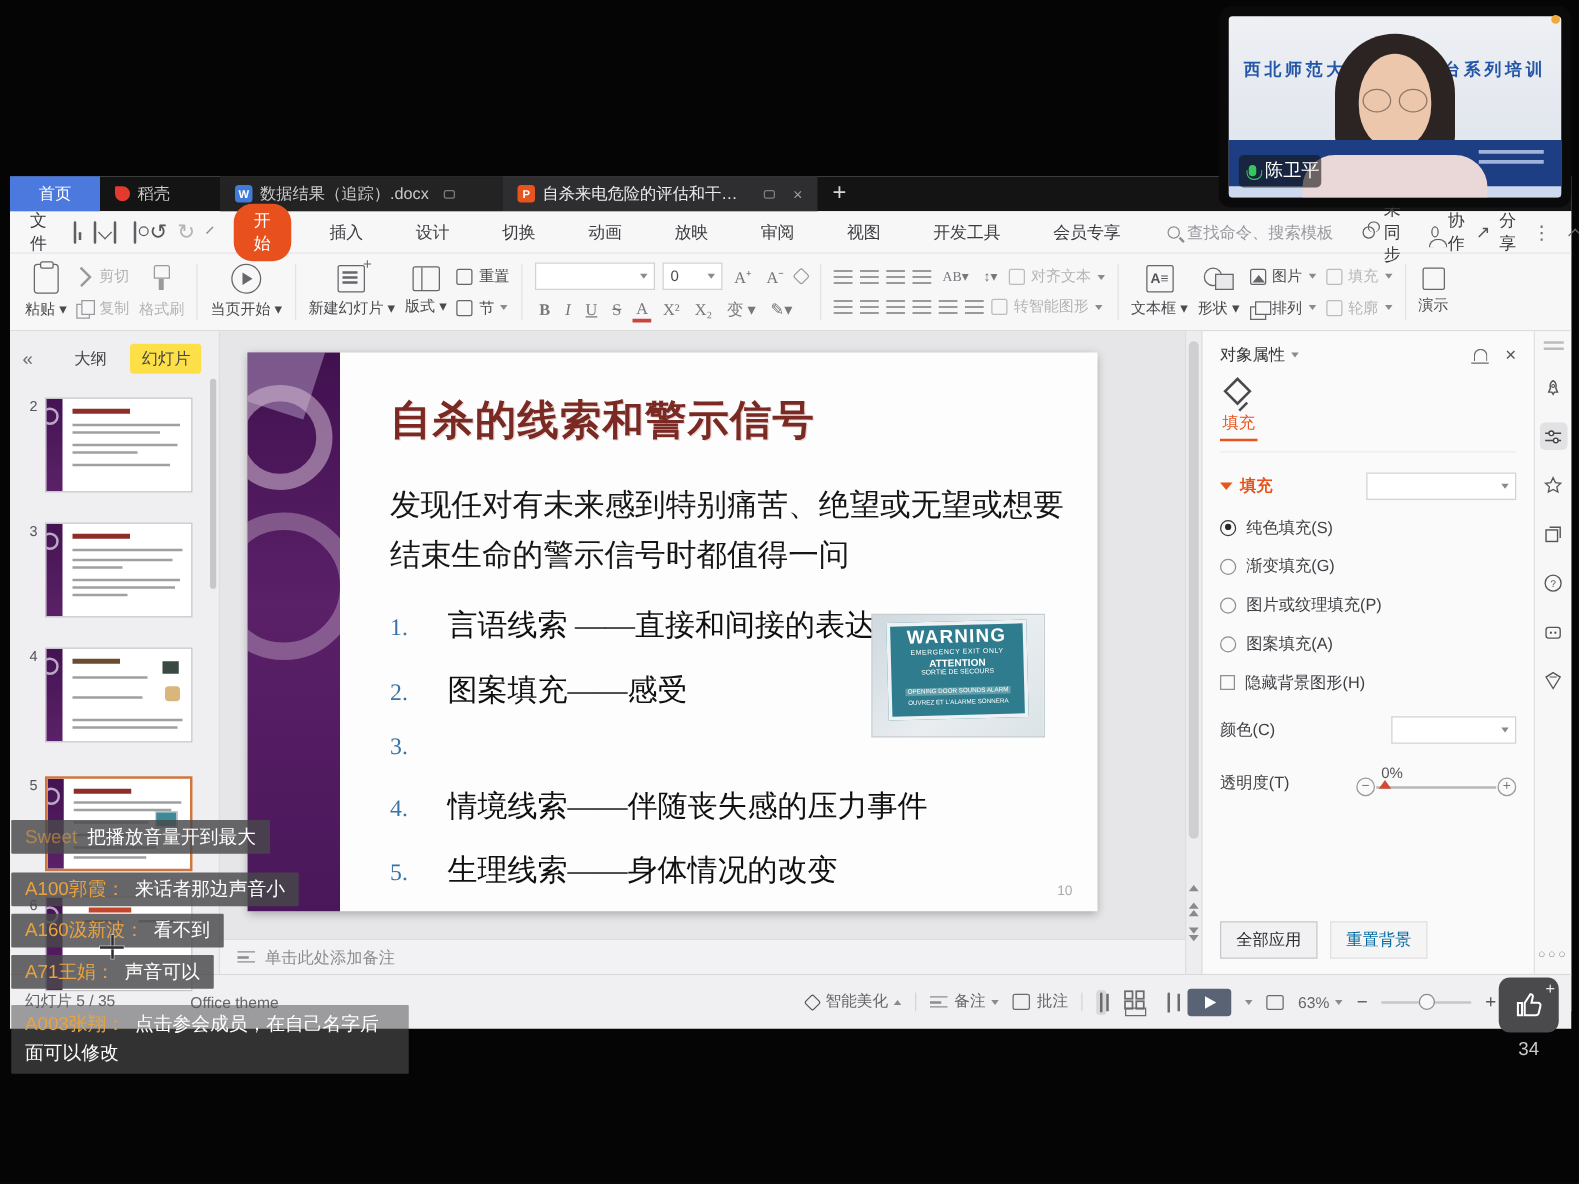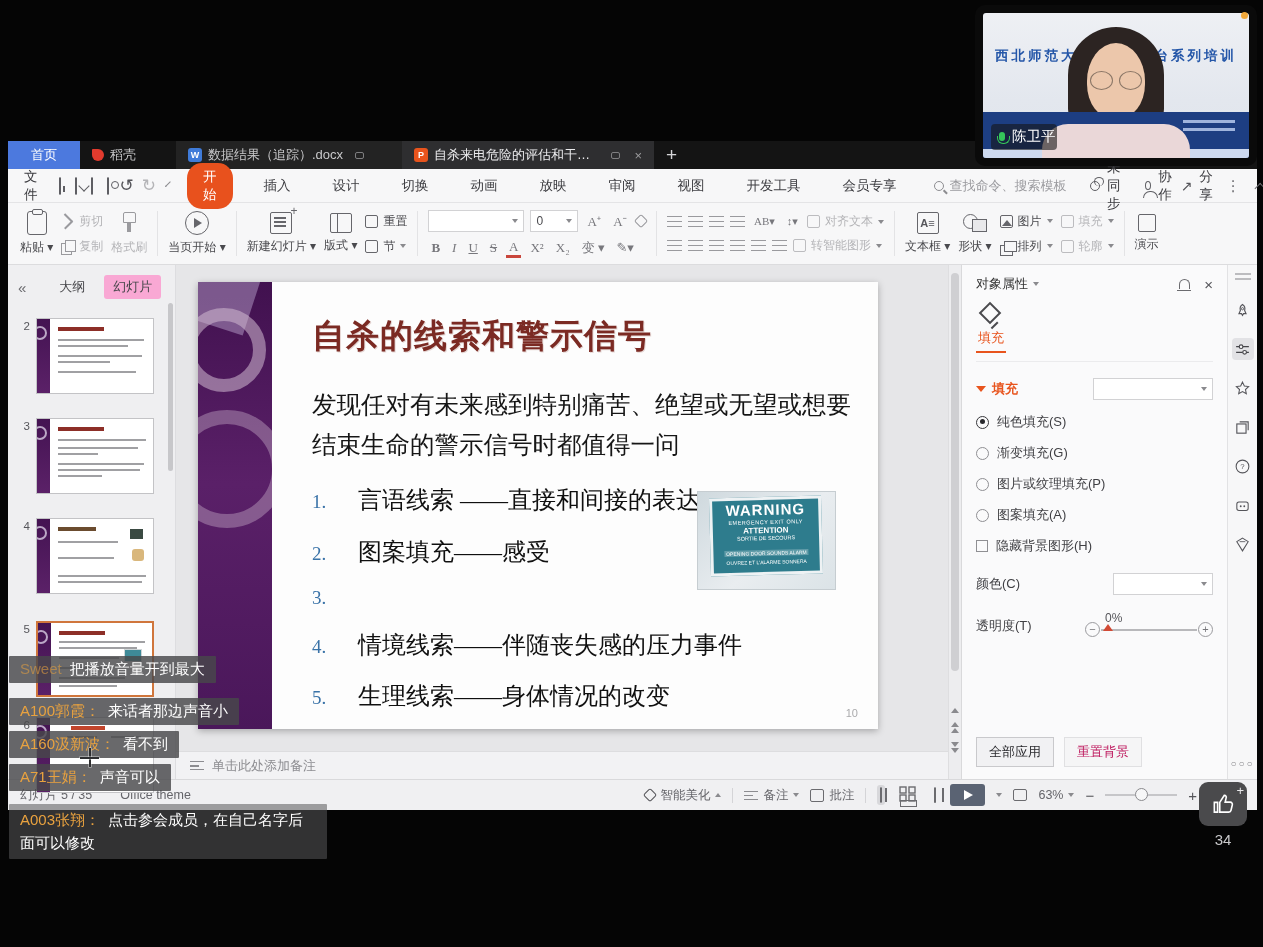--- a/index.html
+++ b/index.html
@@ -90,21 +90,21 @@
   .frow { display:flex; align-items:center; gap:6px; }
 
   
   .content { display:flex; height:514px; }
 
   
   .sidebar { width:168px; background:#efeff1; border-right:1px solid #dddde0; position:relative; flex:0 0 auto; }
   .sb-head { display:flex; align-items:center; padding:10px 8px 6px 10px; gap:10px; font-size:13px; color:#46464a; }
   .sb-back { color:#6b6b6f; font-size:15px; }
   .sb-tab { padding:3px 9px; }
-  .sb-tab.on { background:#f9a8d4; border-radius:3px; }
+  .sb-tab.on { background:#fde047; border-radius:3px; }
   .thumb-row { position:absolute; left:10px; display:flex; gap:6px; }
   .tnum { font-size:11.5px; color:#55555a; width:12px; text-align:right; padding-top:2px; }
   .tbox { width:118px; height:76px; background:#fff; border:1px solid #c3c3c6; position:relative; overflow:hidden; }
   .tbox.sel { border:2px solid #d0763c; }
   .tband { position:absolute; left:0; top:0; bottom:0; width:13px; background:linear-gradient(180deg,#441352,#5b2168); }
   .tband::after { content:""; position:absolute; left:-4px; top:7px; width:10px; height:10px; border:2px solid #bba7c6; border-radius:50%; }
   .ttl { position:absolute; left:21px; top:8px; height:4px; width:46px; background:#8d2f28; }
   .tl { position:absolute; left:21px; height:2px; background:#a0a0a3; }
   .t-img1 { position:absolute; right:10px; top:10px; width:13px; height:10px; background:#3a4a42; }
   .t-img2 { position:absolute; right:9px; top:30px; width:12px; height:12px; background:#d9b77c; border-radius:3px; }
@@ -176,32 +176,32 @@
   .prow { display:flex; align-items:center; margin-top:18px; }
   .prow .combo { margin-left:auto; width:100px; }
   .slider { margin-left:auto; width:128px; position:relative; height:26px; }
   .s-line { position:absolute; left:16px; right:16px; top:16px; height:1.6px; background:#b8b8bb; }
   .s-minus,.s-plus { position:absolute; top:9px; width:15px; height:15px; border:1.3px solid #9a9a9e; border-radius:50%; color:#77777b; font-size:11px; line-height:12px; text-align:center; }
   .s-minus { left:0; } .s-plus { right:0; }
   .s-val { position:absolute; left:20px; top:-2px; font-size:12px; color:#55555a; }
   .s-mark { position:absolute; left:18px; top:11px; width:0; height:0; border-left:5px solid transparent; border-right:5px solid transparent; border-bottom:7px solid #d24a35; }
   .p-btns { position:absolute; left:14px; bottom:12px; display:flex; gap:10px; }
   .pbtn { border:1px solid #c9c9cc; background:#f1f1f3; padding:5px 12px; font-size:13px; color:#2b2b2f; }
-  .pbtn.dis2 { color:#be185d; border-color:#e0e0e2; background:#f5f5f6; }
+  .pbtn.dis2 { color:#0369a1; border-color:#e0e0e2; background:#f5f5f6; }
 
   
   .rail { width:30px; background:#f7f7f8; border-left:1px solid #e2e2e4; display:flex; flex-direction:column; align-items:center; padding-top:8px; gap:17px; flex:0 0 auto; position:relative; }
   .handle { width:16px; height:7px; border-top:2px solid #bcbcbf; border-bottom:2px solid #bcbcbf; margin-bottom:2px; }
   .rl { width:22px; height:22px; display:flex; align-items:center; justify-content:center; border-radius:4px; }
   .rl.on { background:#e2e2e5; }
   .rl svg { display:block; }
   .rail-dots { position:absolute; bottom:10px; font-size:10px; color:#8a8a8e; letter-spacing:2px; }
 
   
-  .statusbar { height:31px; background:#f0f0f2; border-top:1px solid #d9d9db; display:flex; align-items:center; padding:0 60px 0 12px; font-size:12.5px; color:#65656a; }
+  .statusbar { height:44px; background:#f0f0f2; border-top:1px solid #d9d9db; display:flex; align-items:center; padding:0 60px 0 12px; font-size:12.5px; color:#65656a;gap:32px; }
   .st-theme { margin-left:28px; }
   .st-right { margin-left:auto; display:flex; align-items:center; gap:11px; }
   .st-it { display:flex; align-items:center; gap:5px; white-space:nowrap; }
   .dia { width:10px; height:10px; border:1.5px solid #55555a; transform:rotate(45deg); border-radius:2px; }
   .st-sep { width:1px; height:15px; background:#d4d4d7; }
   .vic { width:18px; height:16px; border:1.5px solid #6b6b6f; border-radius:2px; position:relative; }
   .vic.norm::after { content:""; position:absolute; left:4px; top:0; bottom:0; width:1.5px; background:#6b6b6f; }
   .vic.grid2::after { content:""; position:absolute; left:1px; top:9px; width:15px; height:5px; border:1.4px solid #6b6b6f; }
   .vic.book { border-radius:2px 2px 0 0; } .vic.book::after { content:""; position:absolute; left:7px; top:0; bottom:0; width:1.5px; background:#6b6b6f; }
   .vwrap { padding:3px; border-radius:3px; }

